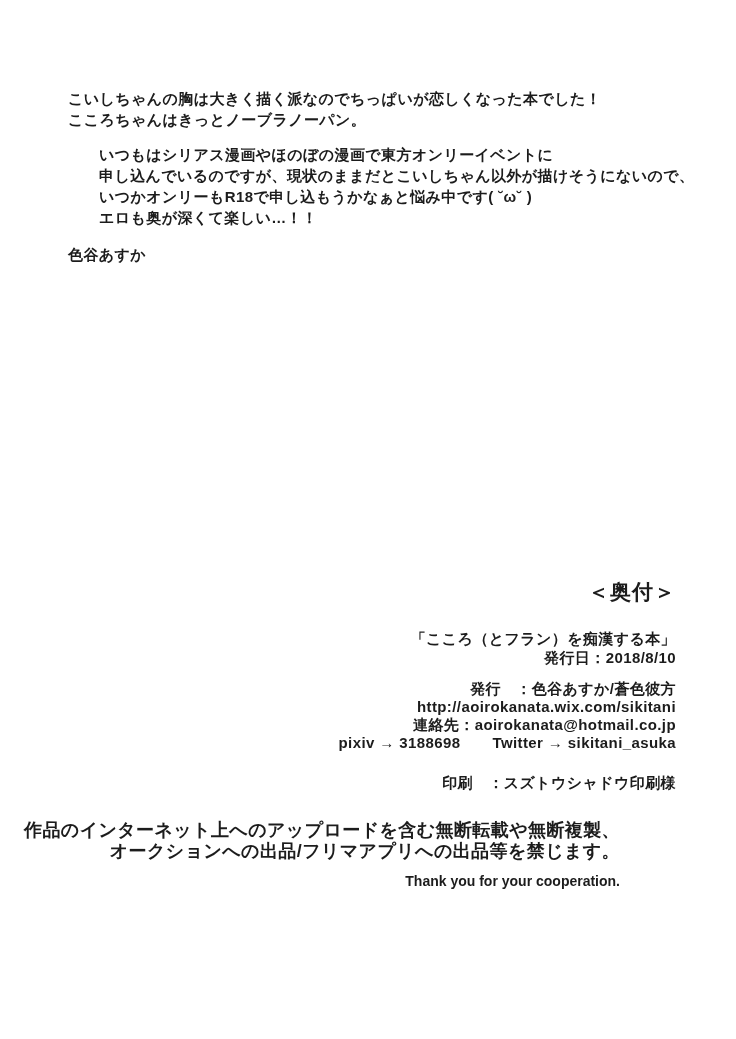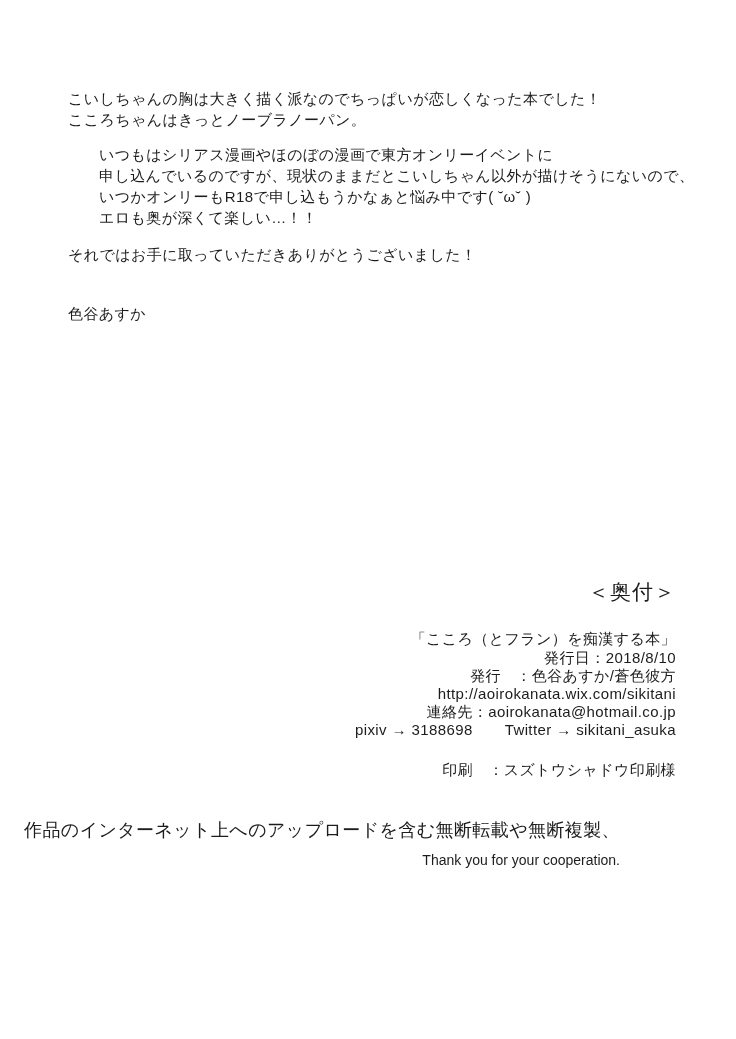--- a/index.html
+++ b/index.html
@@ -8,21 +8,21 @@
     background: #ffffff;
   }
   .page {
     position: relative;
     width: 736px;
     height: 1039px;
     background: #ffffff;
     overflow: hidden;
     font-family: "Liberation Sans", "DejaVu Sans", sans-serif;
     color: #1c1c1c;
-    font-weight: 400;
+    font-weight: 700;
   }
   
   .afterword {
     position: absolute;
     top: 88px;
     left: 68px;
     width: 620px;
     font-size: 15px;
     line-height: 21px;
     letter-spacing: 0.4px;
@@ -43,21 +43,21 @@
     line-height: 19px;
     letter-spacing: 0.4px;
     white-space: nowrap;
   }
   .colophon-header {
     font-size: 21px;
     line-height: 24px;
     margin-bottom: 25px;
     letter-spacing: 1px;
   }
-  .colophon-pub-block { line-height: 18px; }
+  .colophon-pub-block { margin-top: 13px; line-height: 18px; }
   .sns-line {
     display: flex;
     justify-content: flex-end;
     gap: 32px;
   }
   .printer-line { margin-top: 21px; }
 
   
   .notice {
     position: absolute;
@@ -91,23 +91,20 @@
     <div class="para-1">
       <div>こいしちゃんの胸は大きく描く派なのでちっぱいが恋しくなった本でした！</div>
       <div>こころちゃんはきっとノーブラノーパン。</div>
     </div>
     <div class="para-2">
       <div>いつもはシリアス漫画やほのぼの漫画で東方オンリーイベントに</div>
       <div>申し込んでいるのですが、現状のままだとこいしちゃん以外が描けそうにないので、</div>
       <div>いつかオンリーもR18で申し込もうかなぁと悩み中です( ˘ω˘ )</div>
       <div>エロも奥が深くて楽しい…！！</div>
     </div>
-    <div class="para-3">
-      <div>それではお手に取っていただきありがとうございました！</div>
-    </div>
     <div>色谷あすか</div>
   </section>
 
   <section class="colophon">
     <div class="colophon-header">＜奥付＞</div>
     <div>「こころ（とフラン）を痴漢する本」</div>
     <div>発行日：2018/8/10</div>
     <div class="colophon-pub-block">
       <div>発行　：色谷あすか/蒼色彼方</div>
       <div>http://aoirokanata.wix.com/sikitani</div>
@@ -116,17 +113,18 @@
         <span>pixiv → 3188698</span>
         <span>Twitter → sikitani_asuka</span>
       </div>
     </div>
     <div class="printer-line">印刷　：スズトウシャドウ印刷様</div>
   </section>
 
   <section class="notice">
     <div class="notice-jp">
       <div>作品のインターネット上へのアップロードを含む無断転載や無断複製、</div>
+      <div>オークションへの出品/フリマアプリへの出品等を禁じます。</div>
     </div>
     <div class="notice-closing">Thank you for your cooperation.</div>
   </section>
 
 </div>
 
 </body></html>

